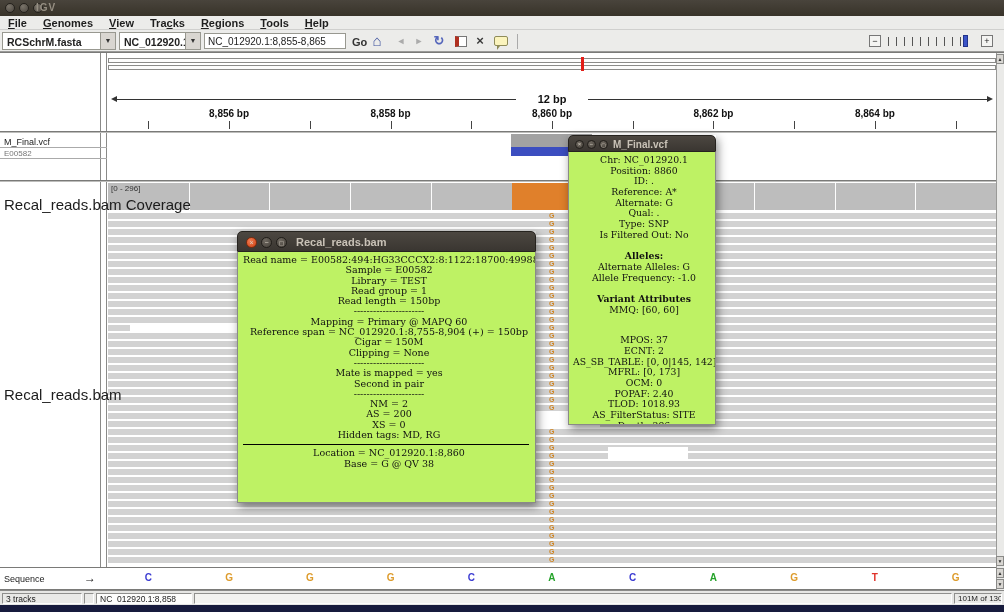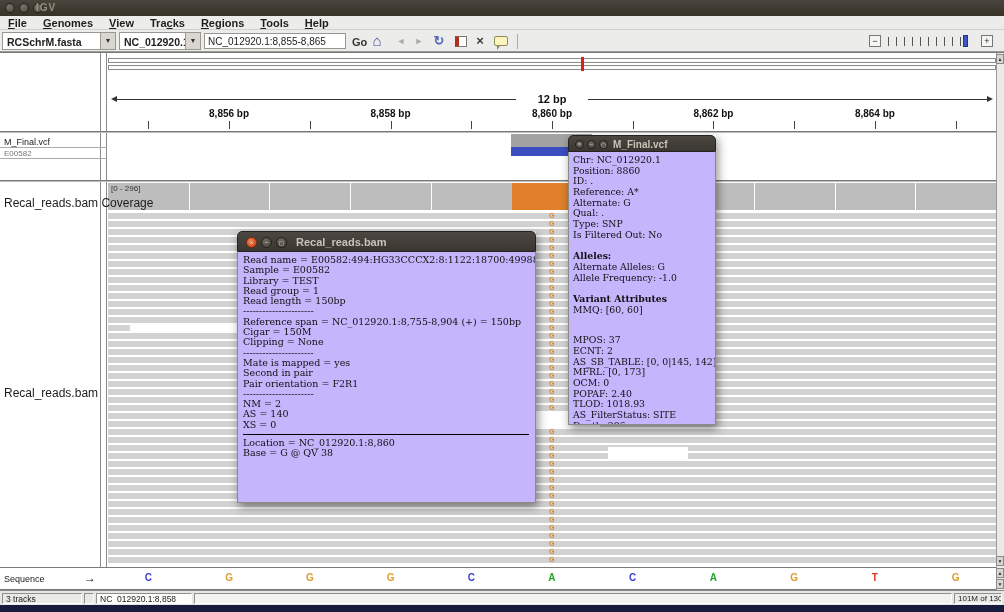--- a/index.html
+++ b/index.html
@@ -37,21 +37,21 @@
   .zoomctl-btn { position:absolute; top:5px; width:12px; height:12px; border:1px solid #777;
     background:#f4f4f2; font-size:9px; line-height:10px; text-align:center; color:#222; }
   .zoomtick { position:absolute; top:7px; width:1px; height:9px; background:#555; }
   .zoomthumb { position:absolute; top:5px; width:5px; height:12px; background:#3c55c8; border:1px solid #22348c; }
 
   
   .hline { position:absolute; left:0; width:1004px; height:1px; background:#7a7a78; }
   .hline2 { position:absolute; left:0; width:1004px; height:1px; background:#bdbdbb; }
   .vline { position:absolute; top:53px; width:1px; height:537px; background:#8a8a88; }
 
-  .trackname { position:absolute; left:4px; font-size:12px; color:#1c1c1c; white-space:nowrap; }
+  .trackname { position:absolute; left:4px; font-size:15px; color:#1c1c1c; white-space:nowrap; }
   .ideo { position:absolute; left:108px; width:888px; height:5px; background:#fcfcfc; border:1px solid #8b8b89; }
   .redmark { position:absolute; background:#e21d17; }
 
   .ruler-label { position:absolute; width:60px; text-align:center; font-size:10px; font-weight:bold; color:#111; }
   .basetick { position:absolute; width:1px; height:8px; background:#444; }
   .spanlabel { position:absolute; width:70px; text-align:center; font-size:11px; font-weight:bold; color:#111; background:#fff; }
   .arrline { position:absolute; height:1px; background:#333; }
   .arrhead { position:absolute; width:0; height:0; }
 
   .covsep { position:absolute; width:1px; background:#fdfdfd; }
@@ -67,22 +67,22 @@
 
   
   .popup { position:absolute; box-shadow: 2px 4px 9px rgba(0,0,0,0.45); }
   .ptitle { position:relative; background: linear-gradient(#4c4741, #3a3631);
     border:1px solid #26231f; border-radius:5px 5px 0 0; }
   .ptext { position:absolute; font-weight:bold; color:#c9c2b7; }
   .pbtn { position:absolute; border-radius:50%;
     background: radial-gradient(circle at 35% 30%, #6e6860, #46413a); border:1px solid #211e1a;
     text-align:center; color:#d8d1c5; }
   .pbtn.close { background: radial-gradient(circle at 35% 30%, #f07a50, #cf4315); border:1px solid #7e2a0c; }
-  .pbody { position:relative; background:#c4b5fd; border:1px solid #8a8a88; border-top:none;
-    font-family:"DejaVu Serif", serif; color:#111; overflow:hidden; }
+  .pbody { position:relative; background:#bef264; border:1px solid #8a8a88; border-top:none;
+    font-family:"DejaVu Serif", serif; color:#111; overflow:hidden;text-align:center; }
   .pline { white-space:nowrap; }
   .pline.bold { font-weight:bold; }
   .phr { border-top:1px solid #000; margin:4px 0 3px 0; }
 
   
   .statusbar { left:0; top:590px; width:1004px; height:15px; background:#e6e6e4; border-top:1px solid #8a8a88; }
   .sfield { position:absolute; top:2px; height:11px; background:#e9e9e7;
     border:1px solid; border-color:#8f8f8d #fdfdfd #fdfdfd #8f8f8d;
     font-size:8.5px; line-height:10px; color:#222; padding:0 3px; white-space:nowrap; overflow:hidden; }
   .deskstrip { left:0; top:605px; width:1004px; height:7px; background:#171b3d; }
@@ -368,31 +368,32 @@
       <span class="pbtn" style="left:38px;top:5px;width:11px;height:11px;font-size:6px;line-height:10px">▢</span>
       <span class="ptext" style="left:58px;top:4px;font-size:11px">Recal_reads.bam</span>
     </div>
     <div class="pbody" id="read-popup-body" style="height:251px;padding:3px 0 0 5px;font-size:9.5px">
         <div class="pline" style="line-height: 10.3px; height: 10.3px;">Read name = E00582:494:HG33CCCX2:8:1122:18700:49988</div>
         <div class="pline" style="line-height: 10.3px; height: 10.3px;">Sample = E00582</div>
         <div class="pline" style="line-height: 10.3px; height: 10.3px;">Library = TEST</div>
         <div class="pline" style="line-height: 10.3px; height: 10.3px;">Read group = 1</div>
         <div class="pline" style="line-height: 10.3px; height: 10.3px;">Read length = 150bp</div>
         <div class="pline" style="line-height: 10.3px; height: 10.3px;">----------------------</div>
+        <div class="pline" style="line-height: 10.3px; height: 10.3px;">Mapping = Primary @ MAPQ 60</div>
         <div class="pline" style="line-height: 10.3px; height: 10.3px;">Reference span = NC_012920.1:8,755-8,904 (+) = 150bp</div>
         <div class="pline" style="line-height: 10.3px; height: 10.3px;">Cigar = 150M</div>
         <div class="pline" style="line-height: 10.3px; height: 10.3px;">Clipping = None</div>
         <div class="pline" style="line-height: 10.3px; height: 10.3px;">----------------------</div>
         <div class="pline" style="line-height: 10.3px; height: 10.3px;">Mate is mapped = yes</div>
         <div class="pline" style="line-height: 10.3px; height: 10.3px;">Second in pair</div>
-        <div class="pline" style="line-height: 10.3px; height: 10.3px;">Pair orientation = F2R1</div>
         <div class="pline" style="line-height: 10.3px; height: 10.3px;">----------------------</div>
         <div class="pline" style="line-height: 10.3px; height: 10.3px;">NM = 2</div>
-        <div class="pline" style="line-height: 10.3px; height: 10.3px;">AS = 140</div>
+        <div class="pline" style="line-height: 10.3px; height: 10.3px;">AS = 200</div>
         <div class="pline" style="line-height: 10.3px; height: 10.3px;">XS = 0</div>
+        <div class="pline" style="line-height: 10.3px; height: 10.3px;">Hidden tags: MD, RG</div>
         <div class="phr" style="margin-right: 6px;"></div>
         <div class="pline" style="line-height: 10.3px; height: 10.3px;">Location = NC_012920.1:8,860</div>
         <div class="pline" style="line-height: 10.3px; height: 10.3px;">Base = G @ QV 38</div>
       </div>
   </div>
 
   <div class="popup" style="left:568px;top:135px;width:148px">
     <div class="ptitle" style="height:17px">
       <span class="pbtn" style="left:6px;top:4px;width:9px;height:9px;font-size:6px;line-height:7px">×</span>
       <span class="pbtn" style="left:18px;top:4px;width:9px;height:9px;font-size:6px;line-height:7px">−</span>

